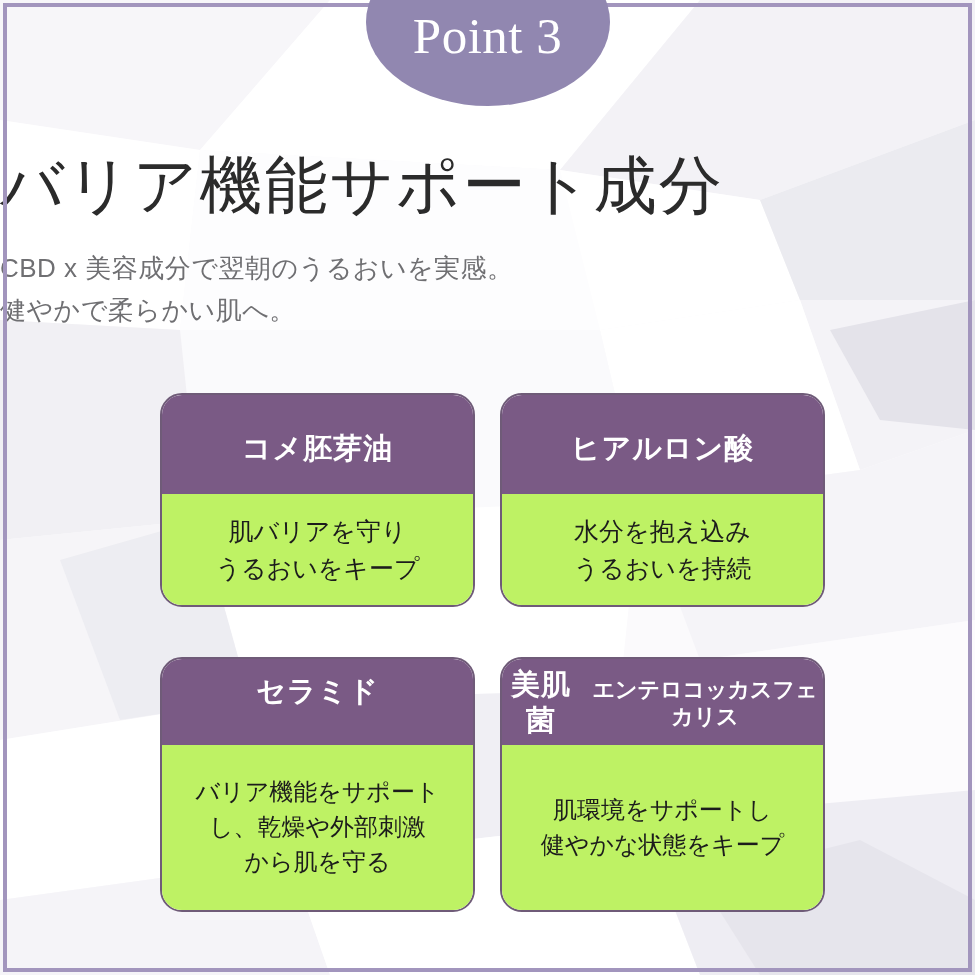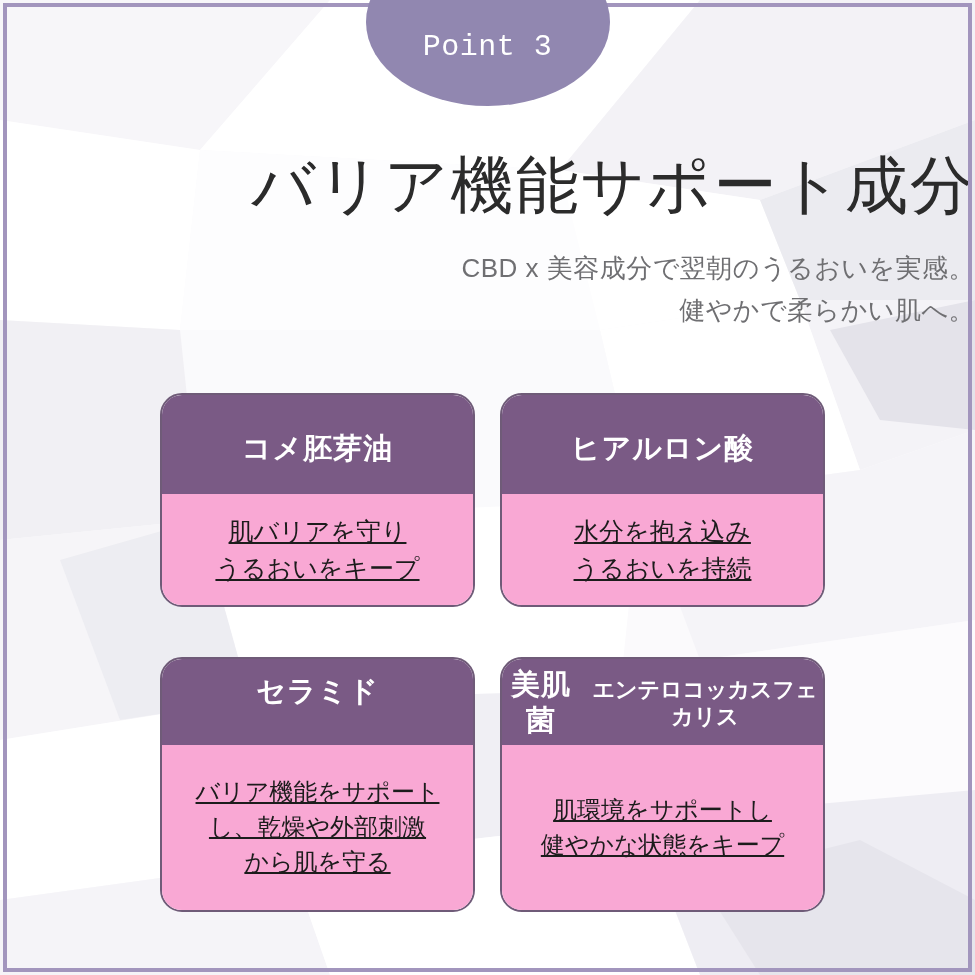--- a/index.html
+++ b/index.html
@@ -47,36 +47,35 @@
     background: #9187b0;
     border-radius: 50%;
     z-index: 6;
     display: flex;
     align-items: flex-end;
     justify-content: center;
     padding-bottom: 44px;
     box-sizing: border-box;
   }
   .point-badge-label {
-    font-family: Liberation Mono, monospace;
-    font-size: 30px;
+    font-family: Liberation Serif, serif;
+    font-size: 51px;
     color: #ffffff;
     letter-spacing: 0.5px;
     line-height: 1;
     white-space: nowrap;
   }
   
   .headings {
     position: absolute;
     left: 0;
     right: 0;
     top: 150px;
     z-index: 4;
-    text-align: right;
-    margin-left: 28px;
+    text-align: left;
   }
   .main-title {
     font-family: "Liberation Serif", "DejaVu Serif", serif;
     font-size: 63px;
     font-weight: 400;
     color: #2b2b2b;
     letter-spacing: 2px;
     line-height: 1.15;
     margin: 0;
     white-space: nowrap;
@@ -128,28 +127,27 @@
   .card-header-sub {
     display: block;
     font-size: 22px;
     font-weight: bold;
     line-height: 1.25;
     letter-spacing: 0px;
     margin-top: 2px;
     margin-left: 15px;
   }
   .card-body {
-    background: #f9a8d4;
+    background: #bef264;
     text-align: left;
     color: #1c1c1c;
     font-size: 25px;
     line-height: 1.45;
     padding: 22px 10px 24px 10px;
     box-sizing: border-box;
-    text-decoration: underline;
   }
   .card-body-line {
     display: block;
     white-space: nowrap;
   }
   
   .card.r1 .card-header { height: 99px; display:flex; align-items:center; justify-content:center; }
   .card.r1 .card-body { height: 111px; display:flex; flex-direction:column; align-items:center; justify-content:center; padding: 0 6px; }
   
   .card.c3 .card-header { height: 86px; display:flex; align-items:flex-start; justify-content:center; }

